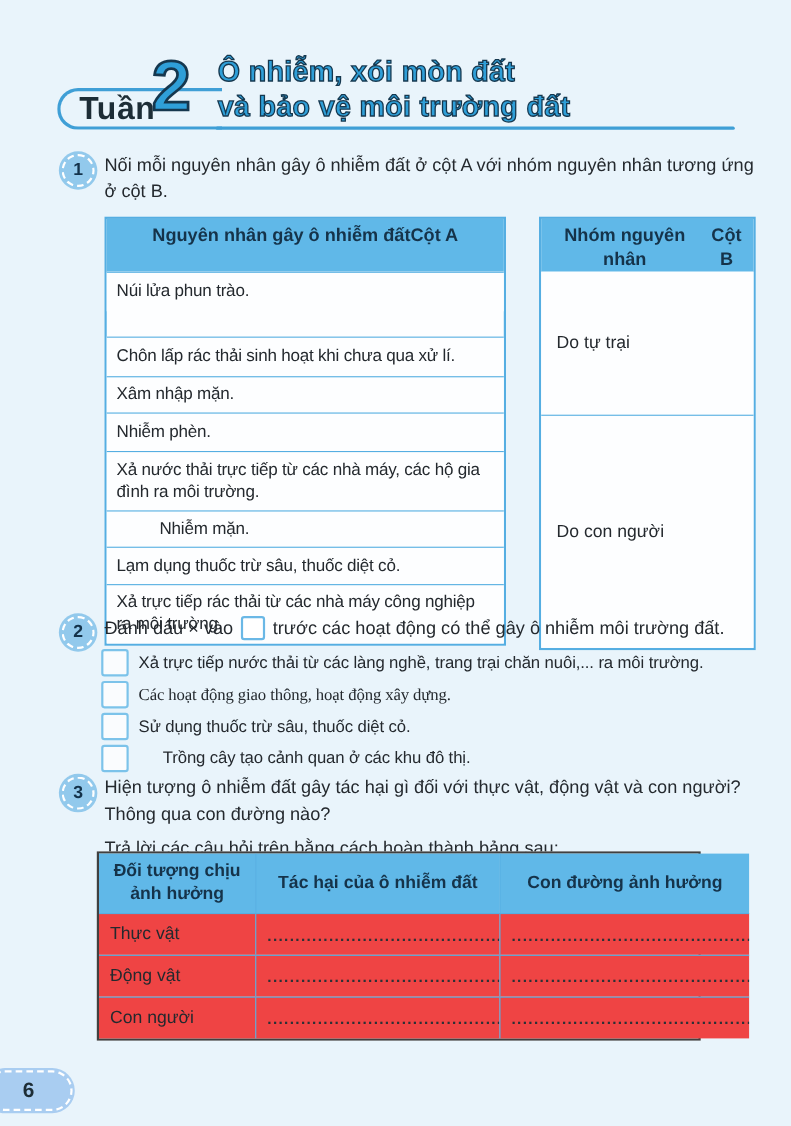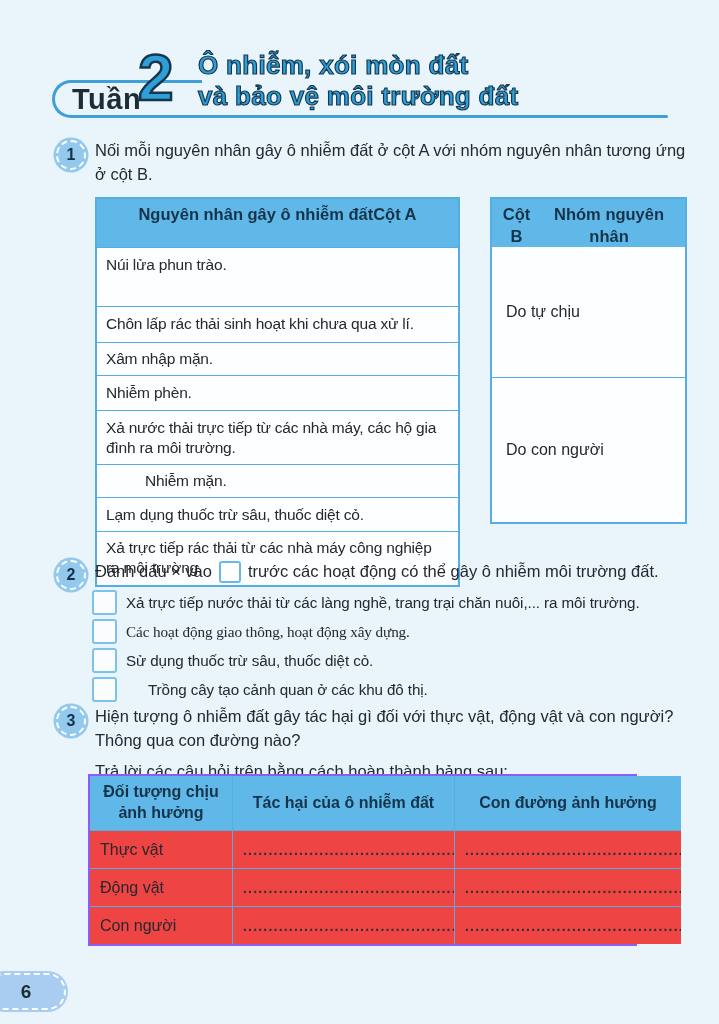--- a/index.html
+++ b/index.html
@@ -73,21 +73,21 @@
   .check-item { position:absolute; left:92px; display:flex; align-items:center; gap:9px; width:615px; }
   .check-box {
     flex:0 0 25px; width:25px; height:25px; border:2px solid #7cc3ea;
     border-radius:3px; background:rgba(255,255,255,0.75);
   }
   .check-label { font-size:15.2px; line-height:1.3; letter-spacing:-0.1px; }
 
   
   .grid-table {
     position:absolute; left:88px; top:774px; width:549px;
-    border:2px solid #8b5cf6; background:#fdfeff;
+    border:2px solid #404040; background:#fdfeff;
     display:grid; grid-template-columns:142px 222px 227px;
   }
   .gt-head {
     background:#60b8e8; color:#15334a; font-weight:700; font-size:16px;
     text-align:center; line-height:1.3; min-height:54px;
     display:flex; align-items:center; justify-content:center; padding:4px 6px;
   }
   .gt-cell {
     border-top:1.6px solid #55aee2; min-height:38px; font-size:16px;
     display:flex; align-items:center; padding:6px 10px; background:#ef4444;
@@ -134,25 +134,25 @@
     <div class="mt-row" style="min-height:33px;">Xâm nhập mặn.</div>
     <div class="mt-row" style="min-height:35px;">Nhiễm phèn.</div>
     <div class="mt-row" style="min-height:54px;">Xả nước thải trực tiếp từ các nhà máy, các hộ gia đình ra môi trường.</div>
     <div class="mt-row" style="min-height:33px;padding-left:48px;">Nhiễm mặn.</div>
     <div class="mt-row" style="min-height:34px;">Lạm dụng thuốc trừ sâu, thuốc diệt cỏ.</div>
     <div class="mt-row" style="min-height:48px;">Xả trực tiếp rác thải từ các nhà máy công nghiệp ra môi trường.</div>
   </div>
 
   <div class="match-table" style="left:490px; top:197px; width:197px;">
     <div class="mt-header" style="height:48px;">
+      <div>Nhóm nguyên nhân</div>
       <div>Cột B</div>
-      <div>Nhóm nguyên nhân</div>
     </div>
-    <div class="mt-cell-b" style="height:130px; border-top:none;">Do tự chịu</div>
-    <div class="mt-cell-b" style="height:145px;">Do con người</div>
+    <div class="mt-cell-b" style="height:130px; border-top:none;">Do tự trại</div>
+    <div class="mt-cell-b" style="height:212px;">Do con người</div>
   </div>
 
   <div class="num-badge" style="left:56px; top:560px;">2</div>
   <div class="prompt" style="left:95px; top:560px; width:605px;"><span>Đánh dấu × vào</span><span class="inline-box"></span><span>trước các hoạt động có thể gây ô nhiễm môi trường đất.</span></div>
 
   <div class="check-item" style="top:590px;">
     <span class="check-box"></span>
     <span class="check-label">Xả trực tiếp nước thải từ các làng nghề, trang trại chăn nuôi,... ra môi trường.</span>
   </div>
   <div class="check-item" style="top:619px;font-family:Liberation Serif, serif;">

